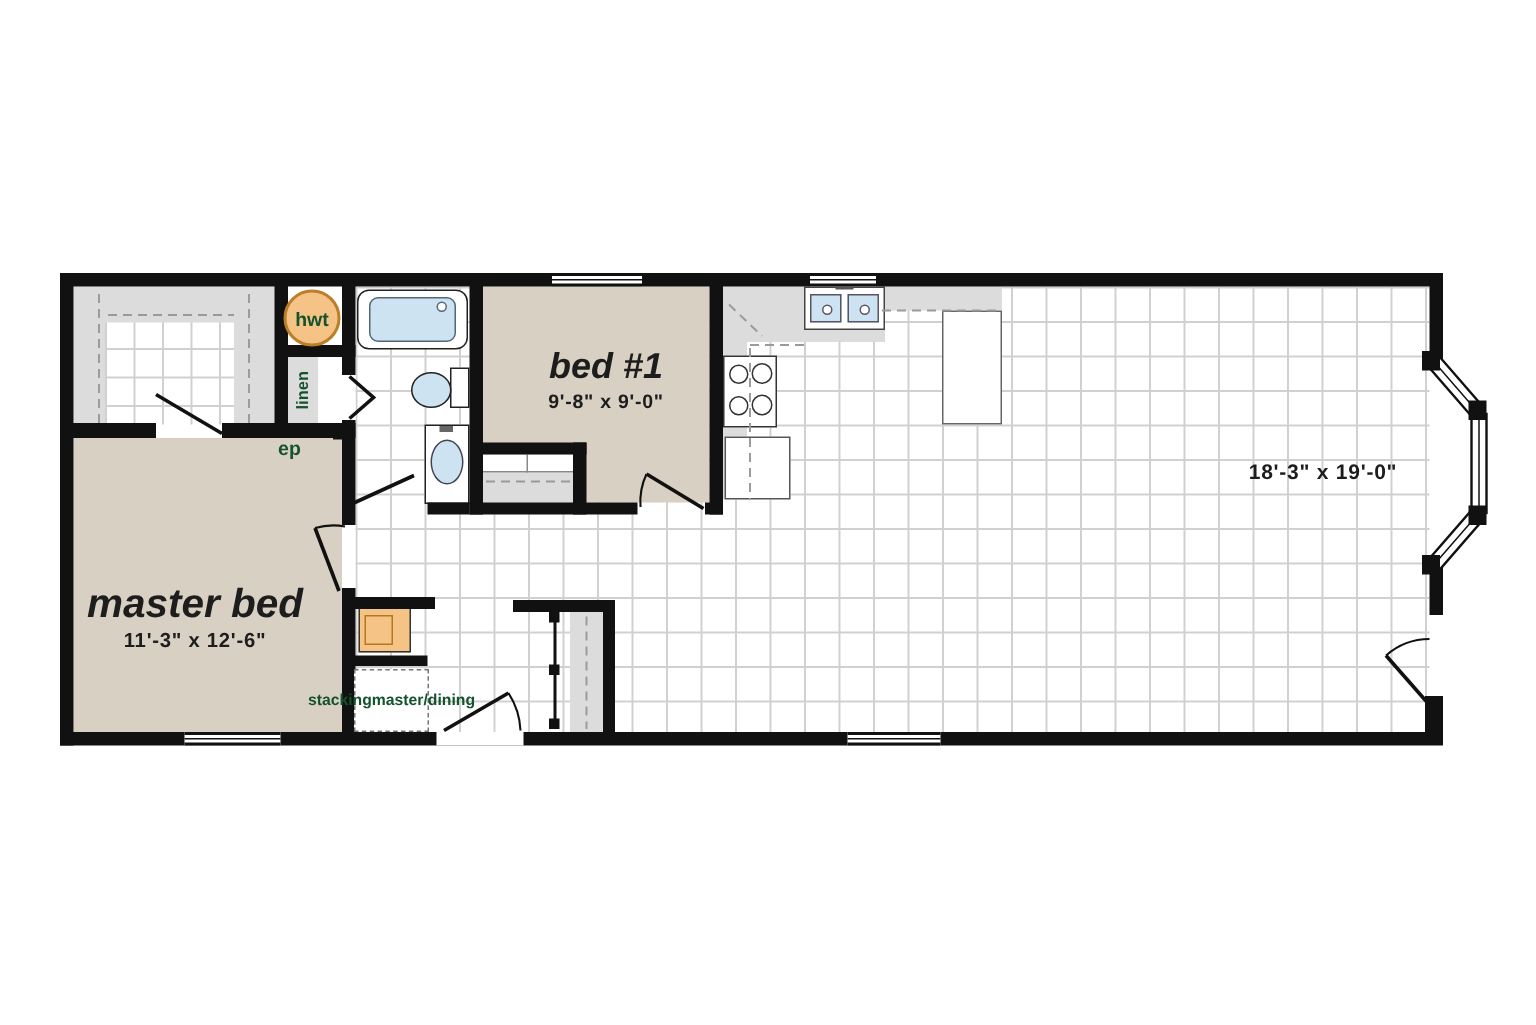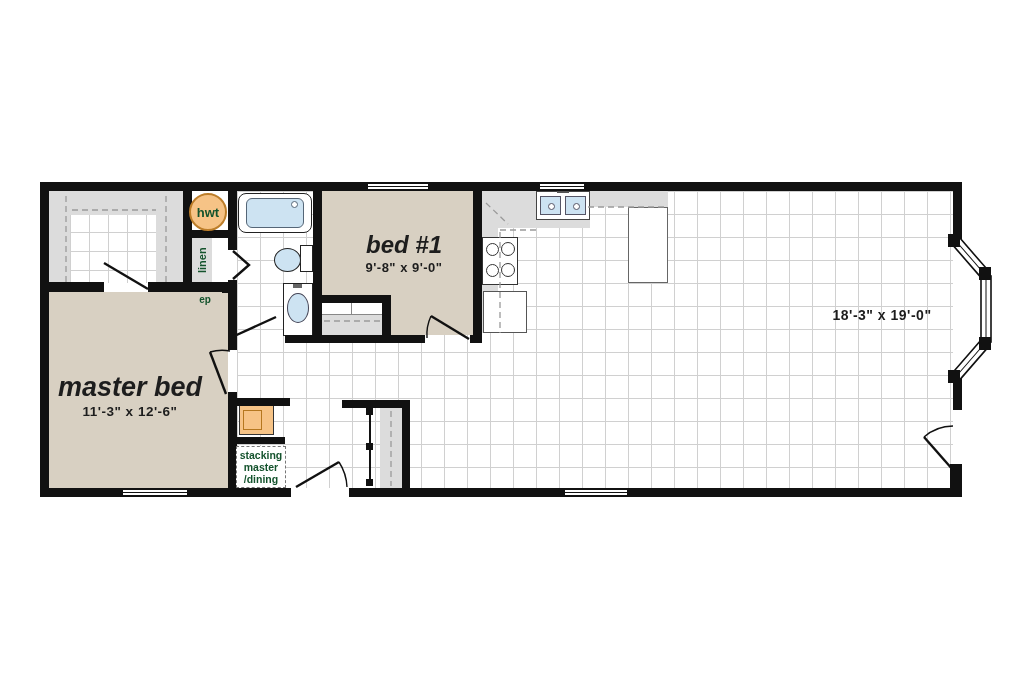--- a/index.html
+++ b/index.html
@@ -100,38 +100,38 @@
   <div class="wall" style="left:342px;top:400px;width:68px;height:8px;"></div>
   <div class="wall" style="left:402px;top:400px;width:8px;height:88px;"></div>
   <div class="abs" style="left:222px;top:287px;width:13px;height:6px;background:#111;"></div>
 
   <div class="window" style="left:368px;top:182px;width:60px;height:9px;box-sizing:border-box;"></div>
   <div class="window" style="left:540px;top:182px;width:44px;height:9px;box-sizing:border-box;"></div>
   <div class="window" style="left:123px;top:488px;width:64px;height:9px;box-sizing:border-box;"></div>
   <div class="window" style="left:565px;top:488px;width:62px;height:9px;box-sizing:border-box;"></div>
   <div class="white" style="left:291px;top:488px;width:58px;height:9px;"></div>
 
-  <div class="room-label" style="left:130px;top:396px;">
+  <div class="room-label" style="left:130px;top:412px;">
     <span class="room-name" style="font-size:27px;">master bed</span>
     <span class="room-dims">11'-3" x 12'-6"</span>
   </div>
   <div class="room-label" style="left:404px;top:254px;">
     <span class="room-name" style="font-size:24px;">bed #1</span>
     <span class="room-dims" style="font-size:13px;">9'-8" x 9'-0"</span>
   </div>
   <div class="room-label" style="left:882px;top:313px;">
     <span class="room-dims" style="font-size:14px;">18'-3" x 19'-0"</span>
   </div>
 
   <div class="abs" style="left:189px;top:193px;width:38px;height:38px;border-radius:50%;background:#f6c386;border:2px solid #bd7e2a;box-sizing:border-box;display:flex;align-items:center;justify-content:center;">
     <span class="small-label" style="position:static;font-size:13px;">hwt</span>
   </div>
   <div class="small-label" style="left:192px;top:238px;width:20px;height:44px;font-size:11px;writing-mode:vertical-rl;transform:rotate(180deg);display:flex;align-items:center;justify-content:center;">linen</div>
-  <div class="small-label" style="left:205px;top:299px;transform:translate(-50%,-50%);font-size:10px;">ep</div>
-  <div class="abs" style="left:236px;top:446px;width:50px;height:42px;background:#fff;border:1.2px dashed #777;box-sizing:border-box;display:flex;flex-direction:column;align-items:center;justify-content:center;text-align:center;">
+  <div class="small-label" style="left:193px;top:299px;transform:translate(-50%,-50%);font-size:13px;">ep</div>
+  <div class="abs" style="left:236px;top:446px;width:50px;height:42px;background:#fff;border:1.2px dashed #777;box-sizing:border-box;display:flex;flex-direction:row;align-items:center;justify-content:center;text-align:center;">
     <span class="small-label" style="position:static;font-size:10.5px;line-height:1.15;">stacking</span>
     <span class="small-label" style="position:static;font-size:10.5px;line-height:1.15;">master</span>
     <span class="small-label" style="position:static;font-size:10.5px;line-height:1.15;">/dining</span>
   </div>
 
   <svg class="overlay" width="1024" height="683" viewBox="0 0 1024 683">
 
     <g stroke="#9a9a9a" stroke-width="1.3" stroke-dasharray="6,4" fill="none">
       <path d="M 500 232 V 333"></path>
       <path d="M 500 230 H 536"></path>

